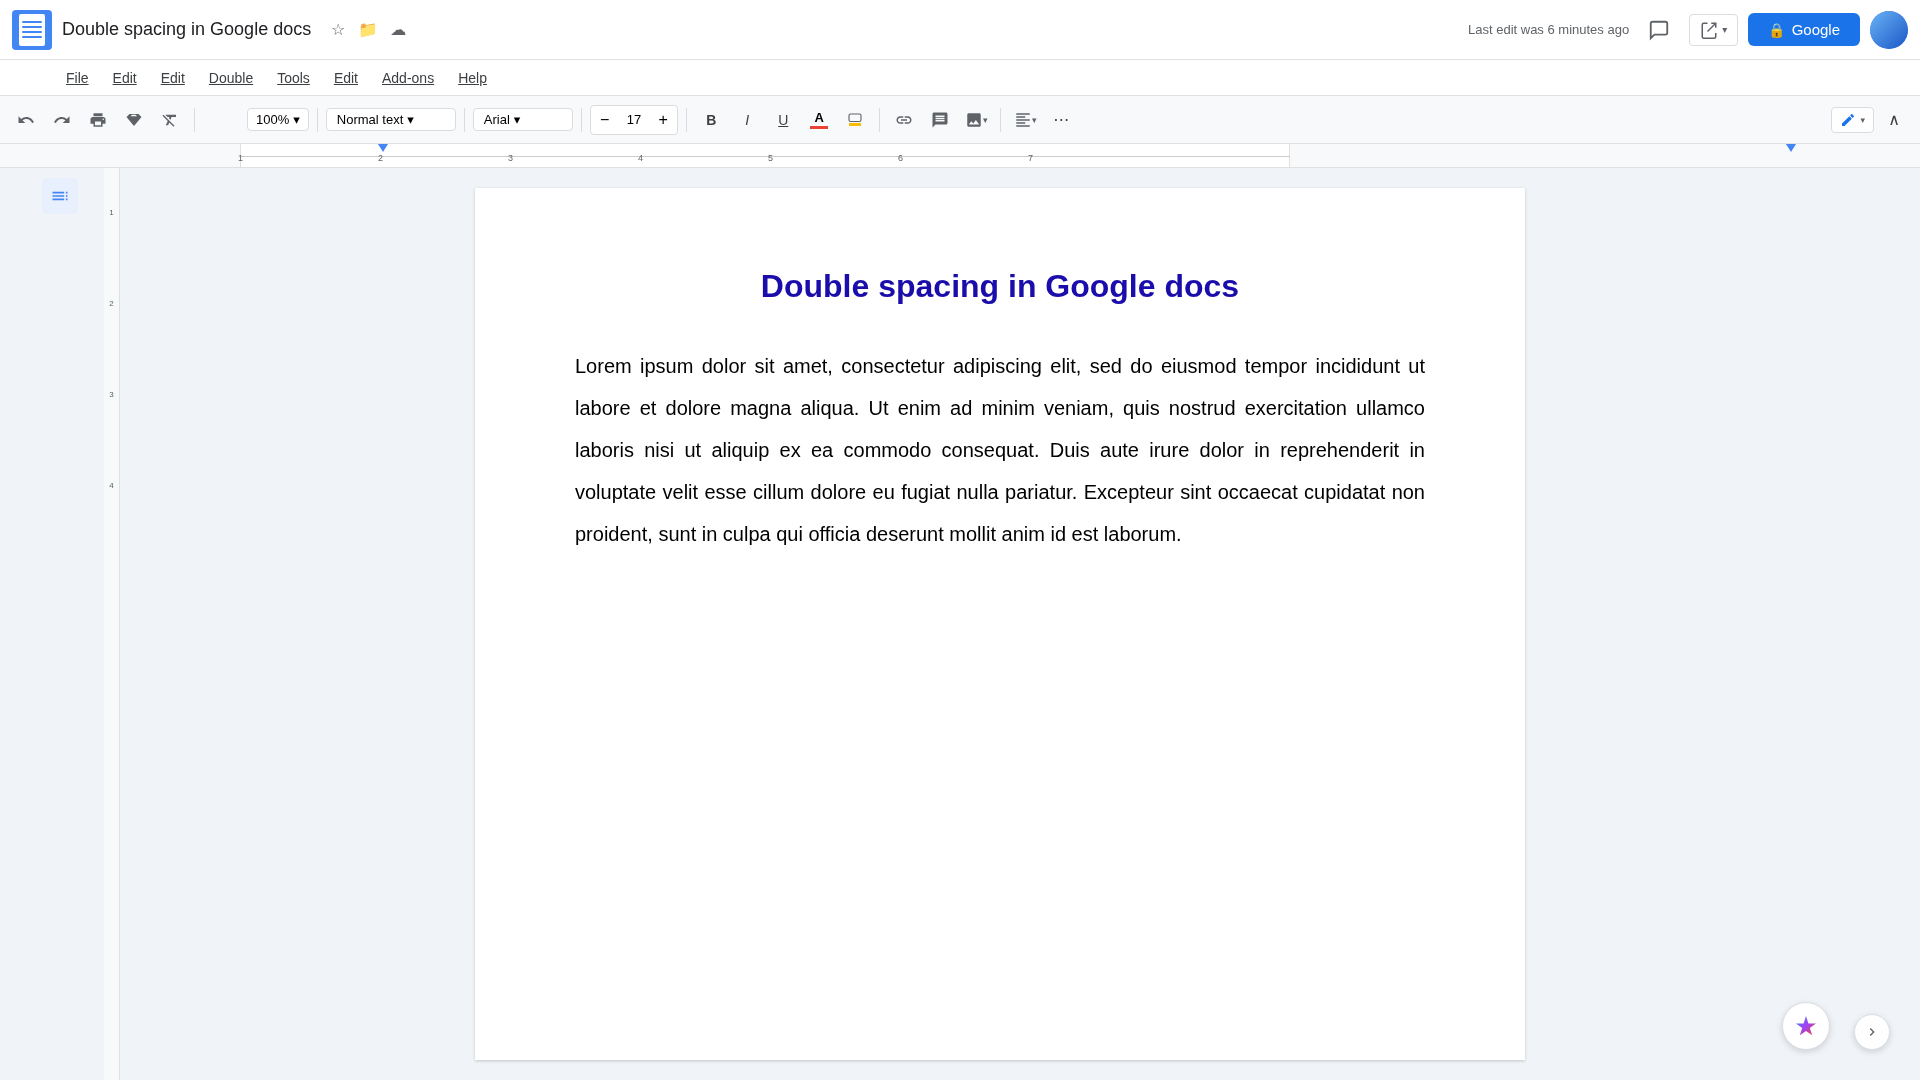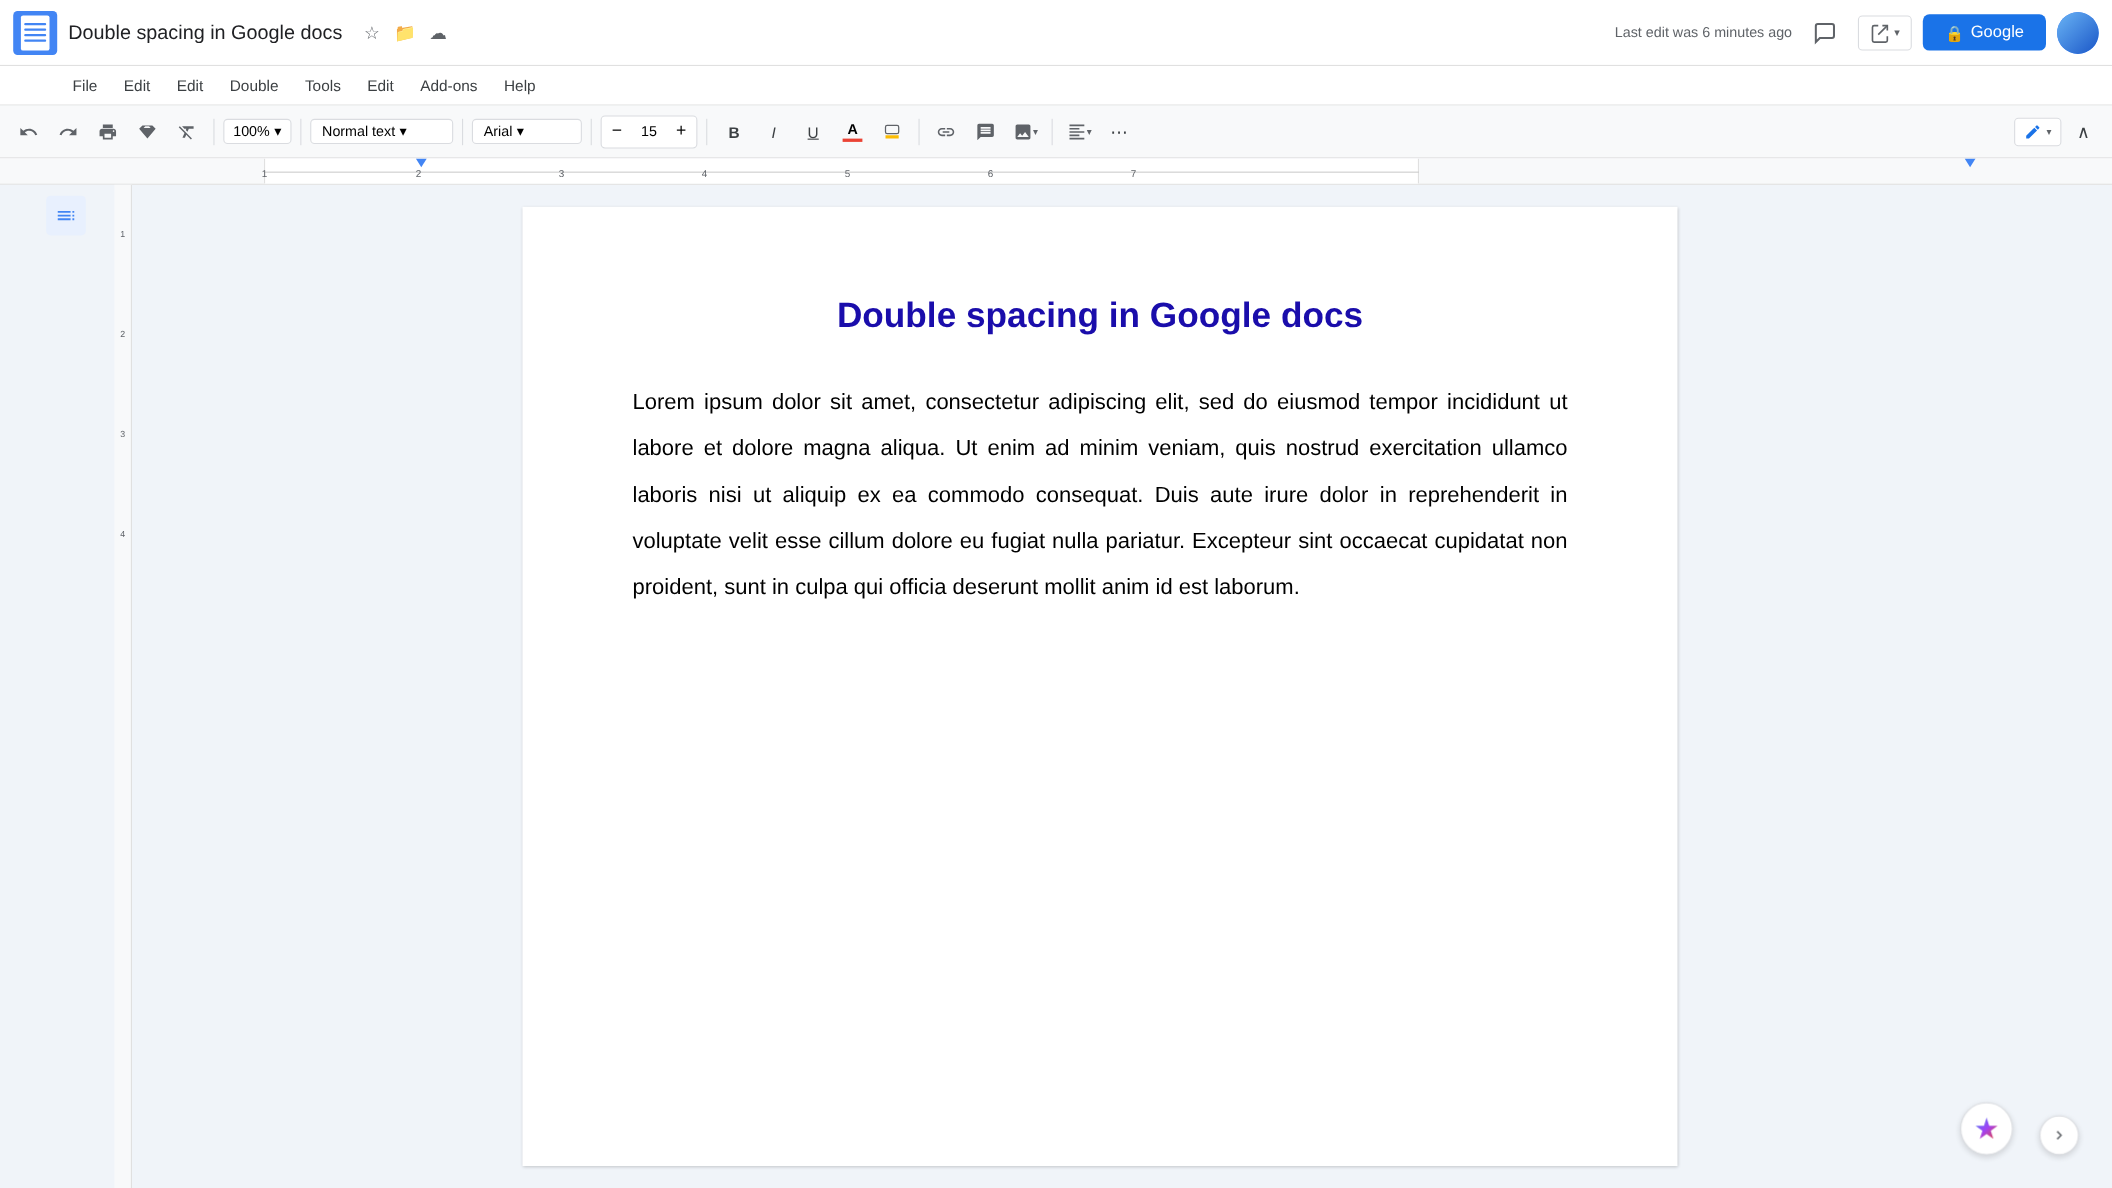--- a/index.html
+++ b/index.html
@@ -113,20 +113,21 @@
       height: 36px;
       border-bottom: 1px solid #e0e0e0;
       gap: 4px;
     }
     .menu-item {
       font-size: 14px;
       color: #3c4043;
       padding: 4px 10px;
       border-radius: 4px;
       cursor: pointer;
+      text-decoration: underline;
     }
 
     
     .toolbar {
       display: flex;
       align-items: center;
       background: #f8f9fa;
       padding: 4px 10px;
       height: 48px;
       border-bottom: 1px solid #e0e0e0;
@@ -149,20 +150,21 @@
     }
     .zoom-selector {
       display: flex; align-items: flex-end;
       border: 1px solid #dadce0;
       border-radius: 4px;
       padding: 3px 8px;
       font-size: 13px;
       cursor: pointer;
       background: #fff;
       gap: 4px;
+      margin-left: 44px;
     }
     .style-selector {
       display: flex; align-items: center;
       border: 1px solid #dadce0;
       border-radius: 4px;
       padding: 3px 10px;
       font-size: 13px;
       cursor: pointer;
       background: #fff;
       gap: 4px;
@@ -447,21 +449,21 @@
   <div class="toolbar-divider"></div>
   <div class="font-selector">
     <span>Arial</span>
     <span>▾</span>
   </div>
   <div class="toolbar-divider"></div>
   <div class="font-size-ctrl">
     <button class="font-size-btn">
       <span>−</span>
     </button>
-    <span class="font-size-val">15</span>
+    <span class="font-size-val">17</span>
     <button class="font-size-btn">
       <span>+</span>
     </button>
   </div>
   <div class="toolbar-divider"></div>
   <button class="toolbar-btn">
     <span class="tb-bold">B</span>
   </button>
   <button class="toolbar-btn">
     <span class="tb-italic">I</span>

